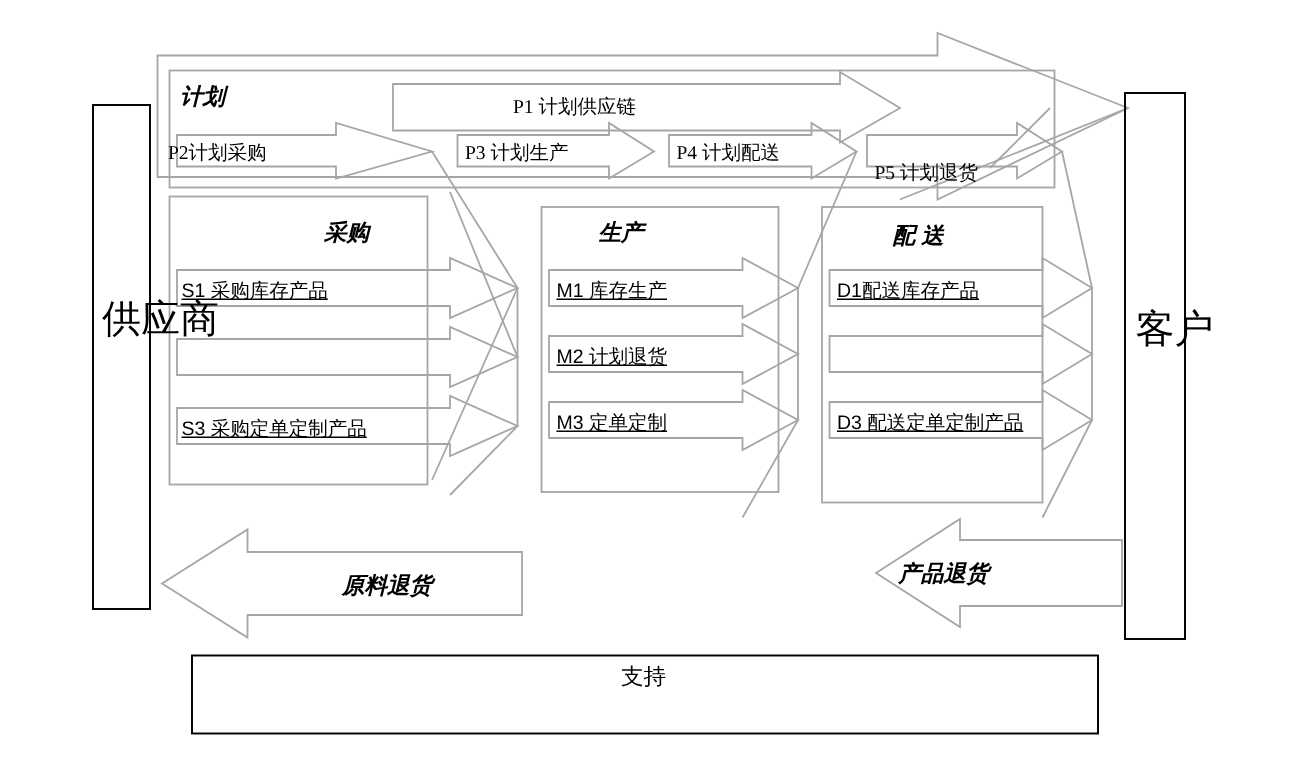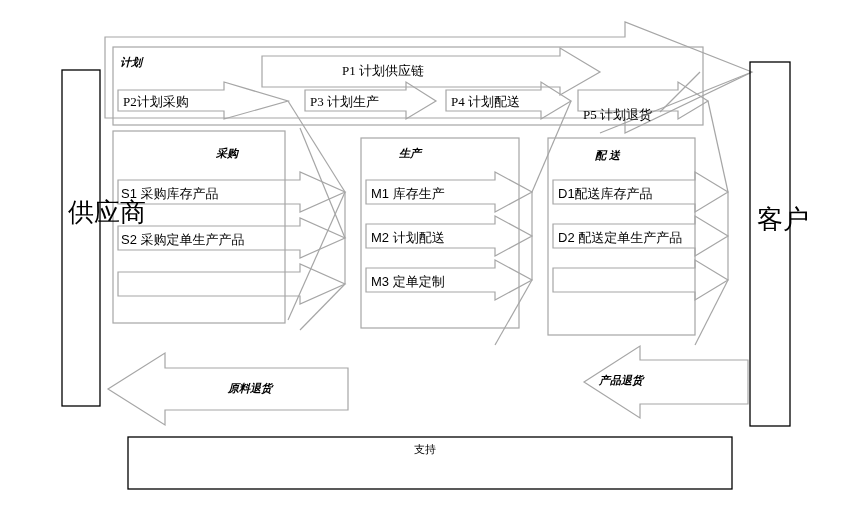--- a/index.html
+++ b/index.html
@@ -4,23 +4,23 @@
 <style>
   html,body{margin:0;padding:0;background:#ffffff;}
   body{width:863px;height:515px;overflow:hidden;
        font-family:"Liberation Sans","DejaVu Sans",sans-serif;}
   #stage{position:relative;width:863px;height:515px;background:#fff;}
   #stage svg{position:absolute;left:0;top:0;width:863px;height:515px;}
   .lbl{position:absolute;white-space:nowrap;color:#000;}
   .lbl-gray{color:#000000;}
   .ital{font-style:italic;font-weight:bold;}
   .big{font-size:26px;}
-  .sec{font-size:11px;}
+  .sec{font-size:15px;}
   .proc{font-size:13px;font-family:Liberation Serif, serif;}
-  .sup{font-size:13px;}
+  .sup{font-size:13px;text-decoration:underline;}
 </style>
 </head>
 <body>
 
 <div id="stage">
 
   <svg viewBox="0 0 863 515" xmlns="http://www.w3.org/2000/svg">
 
     <g fill="none" stroke="#a6a6a6" stroke-width="1.2">
 
@@ -87,37 +87,37 @@
       <rect x="128" y="437" width="604" height="52"></rect>
     </g>
   </svg>
 
   <div class="lbl big" style="left:68px;top:195px;letter-spacing:0px;">供应商</div>
   <div class="lbl big" style="left:757px;top:202px;">客户</div>
 
   <div class="lbl sec ital" style="left:120px;top:55px;">计划</div>
 
   <div class="lbl proc" style="left:342px;top:62px;">P1  计划供应链</div>
-  <div class="lbl proc" style="left:123px;top:93px;">P2计划采购</div>
+  <div class="lbl proc" style="left:112px;top:93px;">P2计划采购</div>
   <div class="lbl proc" style="left:310px;top:93px;">P3  计划生产</div>
   <div class="lbl proc" style="left:451px;top:93px;">P4  计划配送</div>
   <div class="lbl proc" style="left:583px;top:106px;">P5  计划退货</div>
 
   <div class="lbl sec ital" style="left:216px;top:146px;">采购</div>
   <div class="lbl sec ital" style="left:399px;top:146px;">生产</div>
   <div class="lbl sec ital" style="left:595px;top:148px;">配  送</div>
 
   <div class="lbl sup" style="left:121px;top:185px;">S1  采购库存产品</div>
-  <div class="lbl sup" style="left:121px;top:231px;">S2  采购定单生产产品</div>
+  <div class="lbl sup" style="left:121px;top:277px;">S3  采购定单定制产品</div>
 
   <div class="lbl sup" style="left:371px;top:185px;">M1    库存生产</div>
-  <div class="lbl sup" style="left:371px;top:229px;">M2   计划配送</div>
+  <div class="lbl sup" style="left:371px;top:229px;">M2   计划退货</div>
   <div class="lbl sup" style="left:371px;top:273px;">M3    定单定制</div>
 
   <div class="lbl sup lbl-gray" style="left:558px;top:185px;">D1配送库存产品</div>
-  <div class="lbl sup" style="left:558px;top:229px;">D2   配送定单生产产品</div>
+  <div class="lbl sup" style="left:558px;top:273px;">D3  配送定单定制产品</div>
 
   <div class="lbl sec ital" style="left:228px;top:381px;">原料退货</div>
   <div class="lbl sec ital" style="left:599px;top:373px;">产品退货</div>
 
   <div class="lbl sec" style="left:414px;top:442px;">支持</div>
 
 </div>
 
 </body></html>

